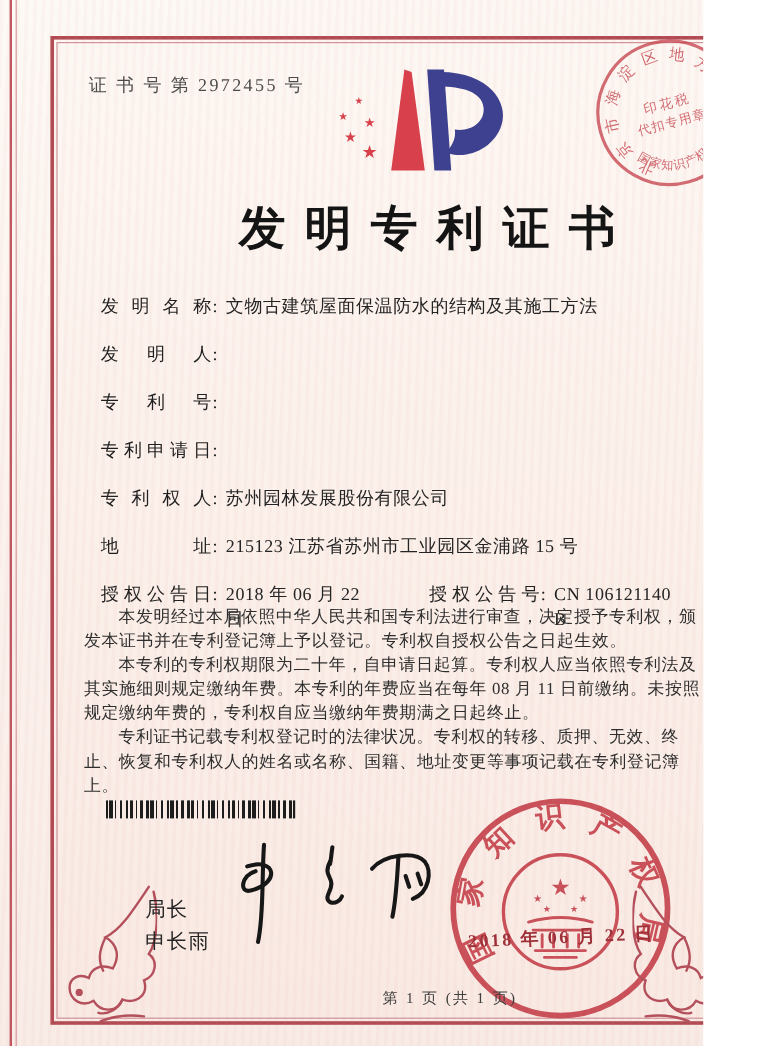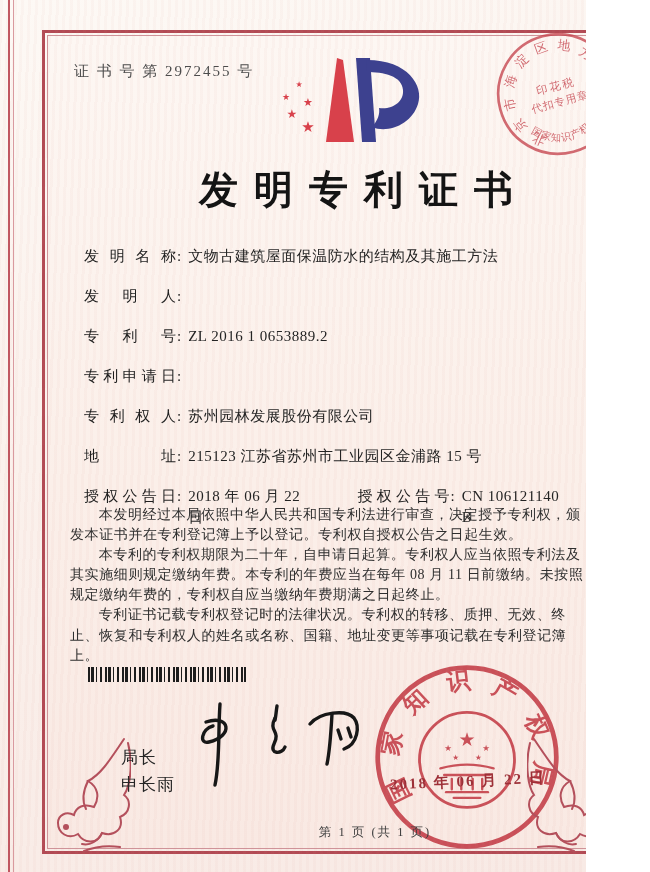--- a/index.html
+++ b/index.html
@@ -137,21 +137,20 @@
         </span>
         <span class="fcolon">:</span>
     </div>
     <div class="field-row">
       <span class="flabel">
           <span>专</span>
           <span>利</span>
           <span>号</span>
         </span>
         <span class="fcolon">:</span>
-      <span class="fvalue">ZL 2016 1 0653889.2</span>
     </div>
     <div class="field-row">
       <span class="flabel">
           <span>专</span>
           <span>利</span>
           <span>申</span>
           <span>请</span>
           <span>日</span>
         </span>
         <span class="fcolon">:</span>

